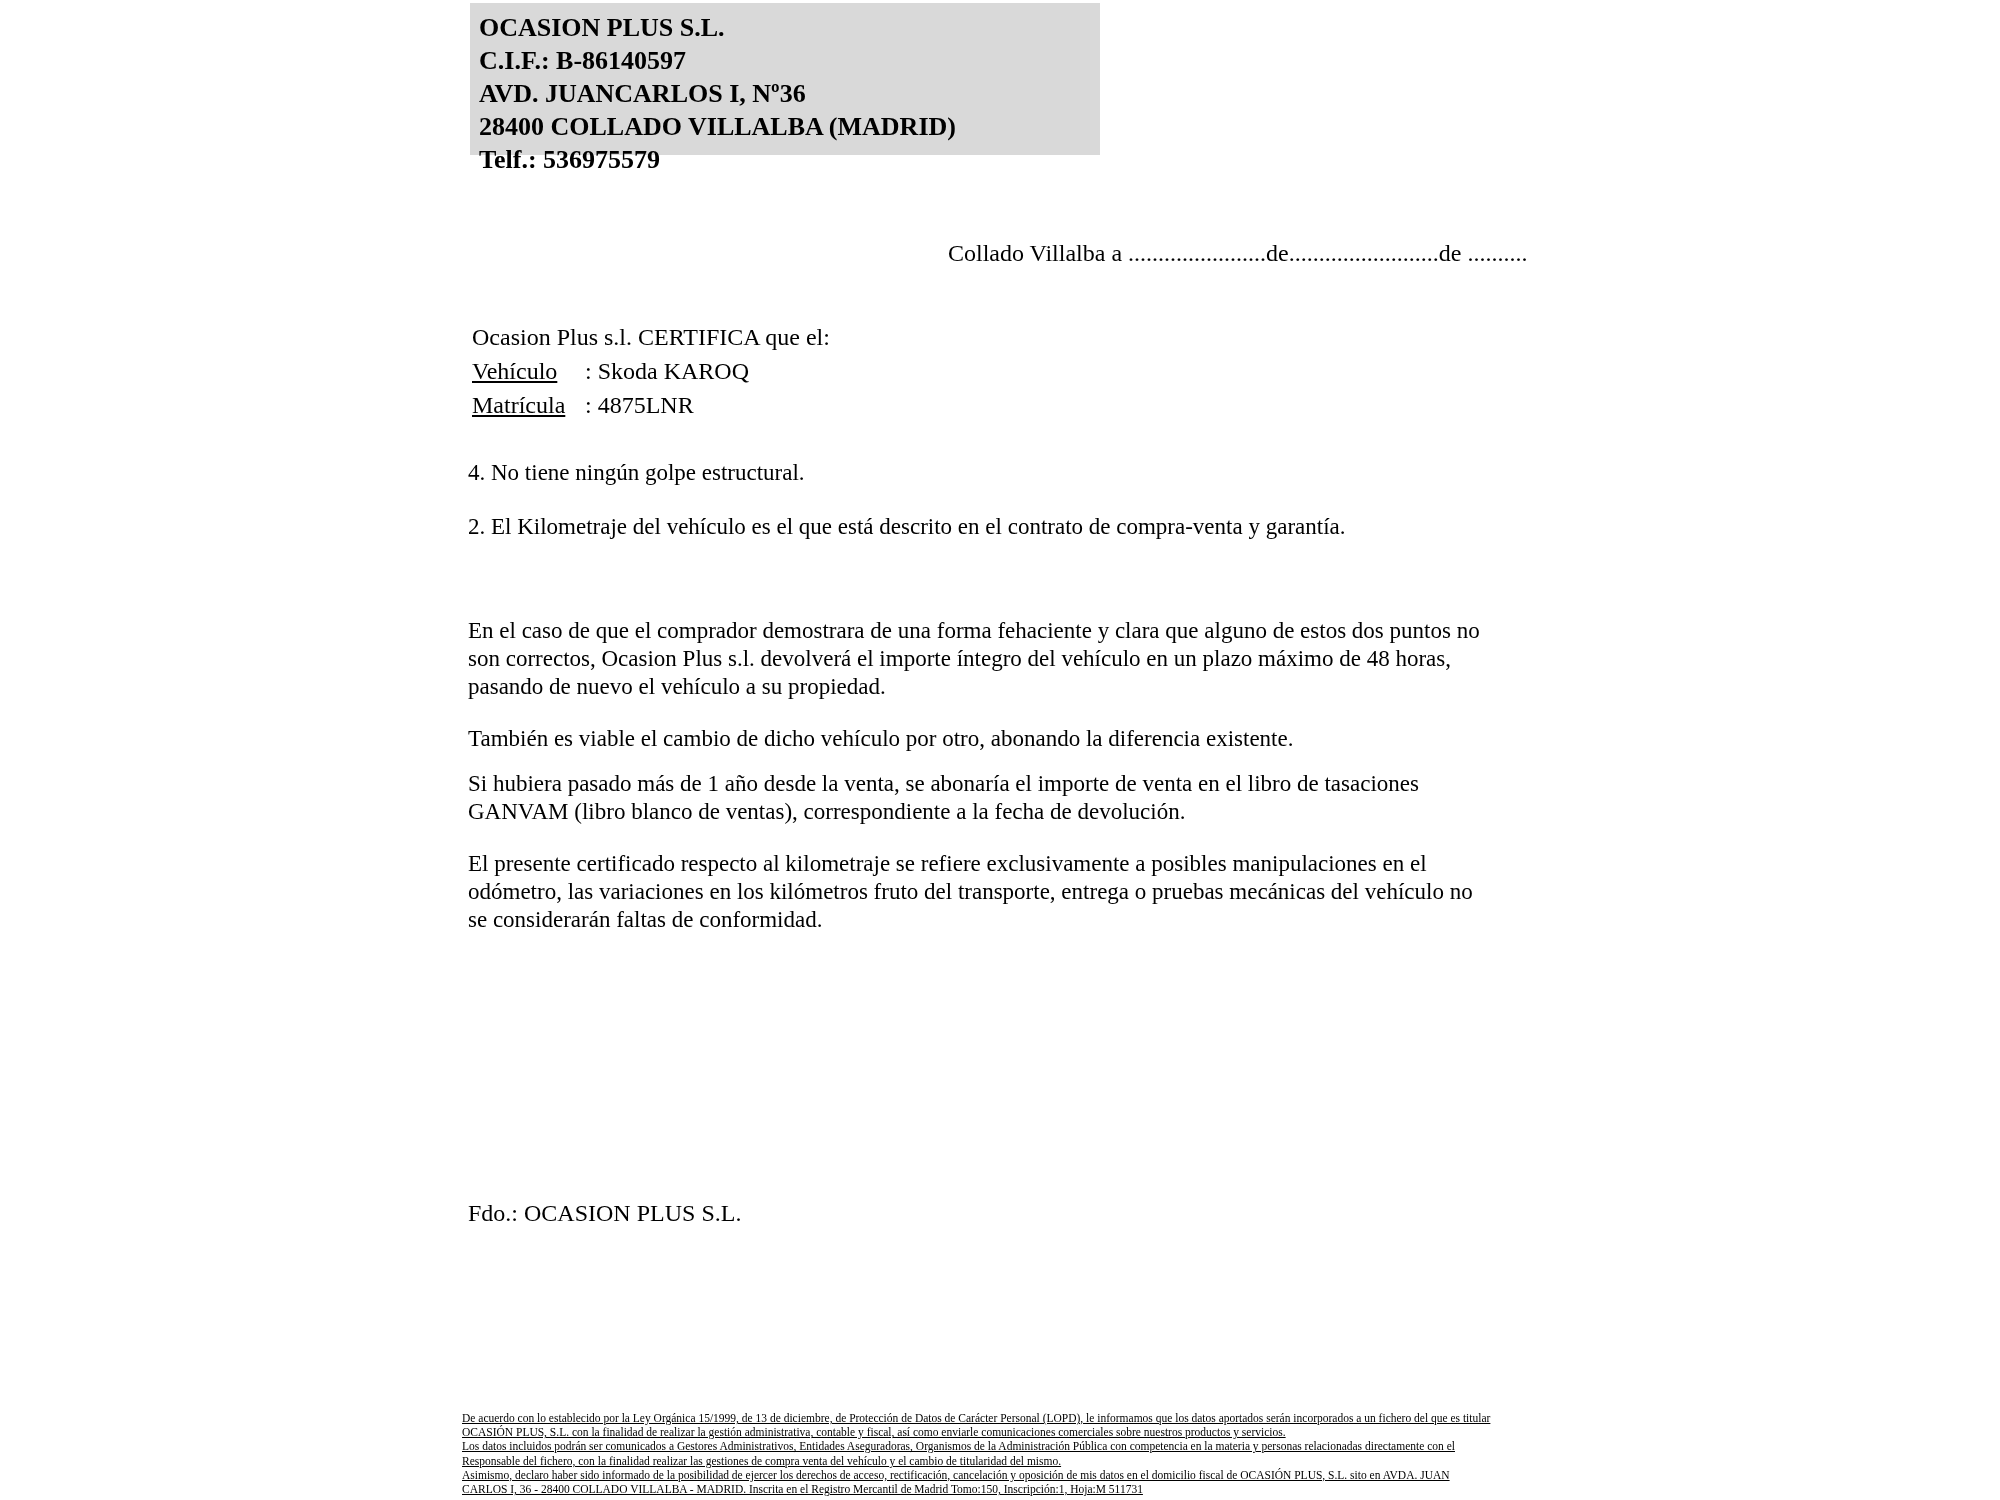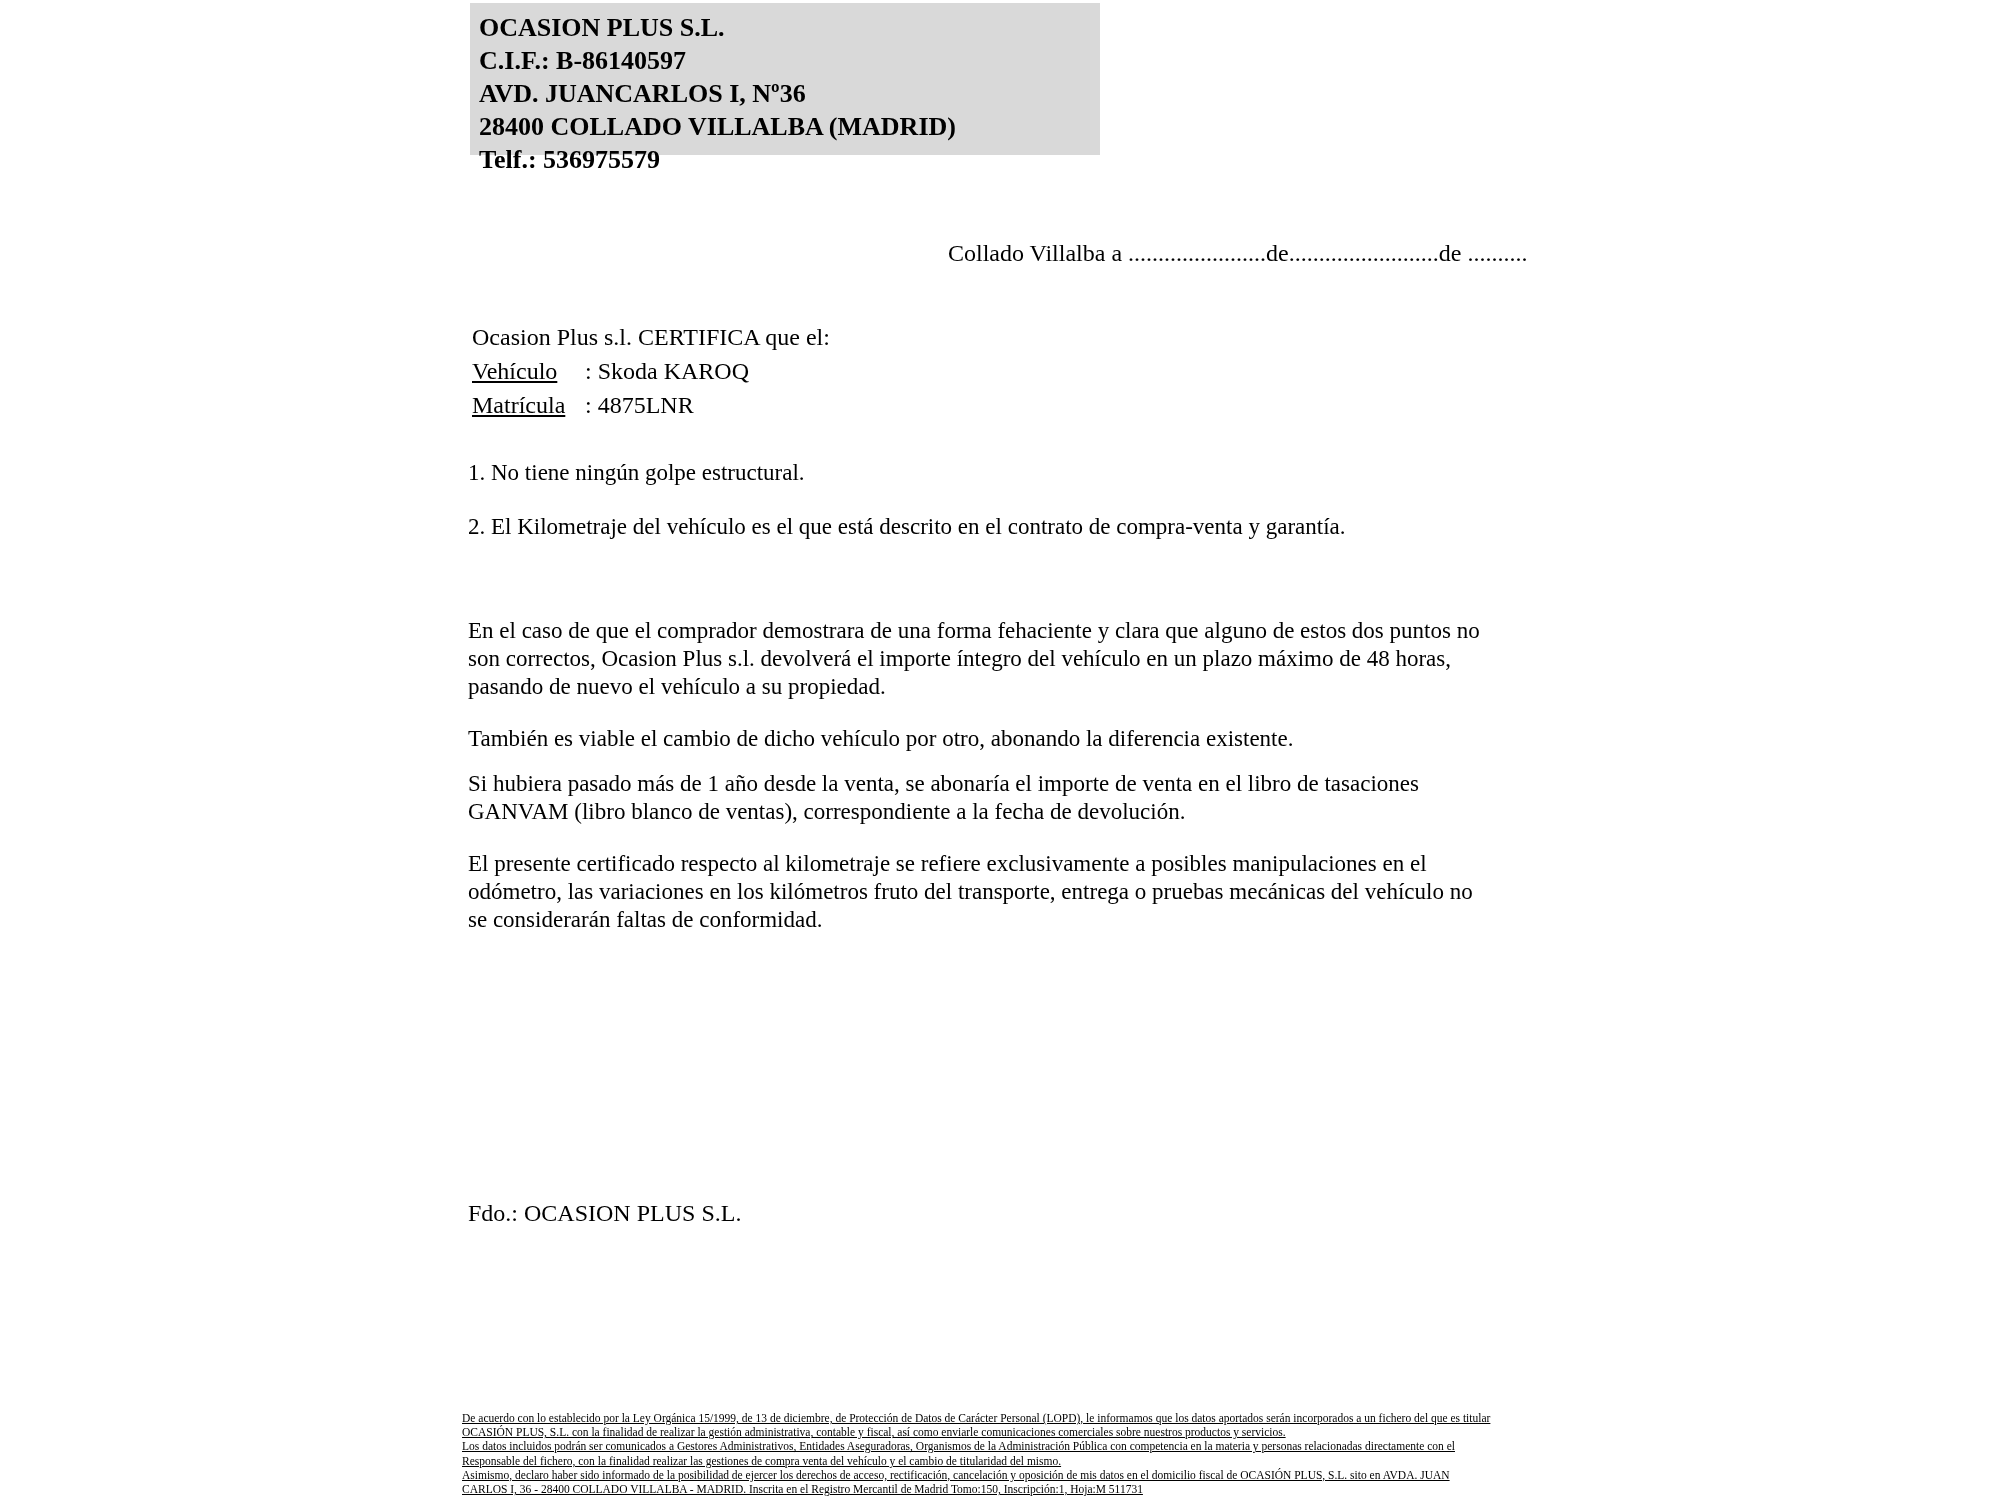--- a/index.html
+++ b/index.html
@@ -109,21 +109,21 @@
   <div class="cert-block">
     <div>Ocasion Plus s.l. CERTIFICA que el:</div>
     <div>
       <span class="cert-label"><span>Vehículo</span></span><span>: Skoda KAROQ</span>
     </div>
     <div>
       <span class="cert-label"><span>Matrícula</span></span><span>: 4875LNR</span>
     </div>
   </div>
 
-  <div class="point point-1">1. No tiene ningún golpe estructural.</div>
+  <div class="point point-1">4. No tiene ningún golpe estructural.</div>
   <div class="point point-2">2. El Kilometraje del vehículo es el que está descrito en el contrato de compra-venta y garantía.</div>
 
   <div class="para para-1">En el caso de que el comprador demostrara de una forma fehaciente y clara que alguno de estos dos puntos no
 son correctos, Ocasion Plus s.l. devolverá el importe íntegro del vehículo en un plazo máximo de 48 horas,
 pasando de nuevo el vehículo a su propiedad.</div>
   <div class="para para-2">También es viable el cambio de dicho vehículo por otro, abonando la diferencia existente.</div>
   <div class="para para-3">Si hubiera pasado más de 1 año desde la venta, se abonaría el importe de venta en el libro de tasaciones
 GANVAM (libro blanco de ventas), correspondiente a la fecha de devolución.</div>
   <div class="para para-4">El presente certificado respecto al kilometraje se refiere exclusivamente a posibles manipulaciones en el
 odómetro, las variaciones en los kilómetros fruto del transporte, entrega o pruebas mecánicas del vehículo no

